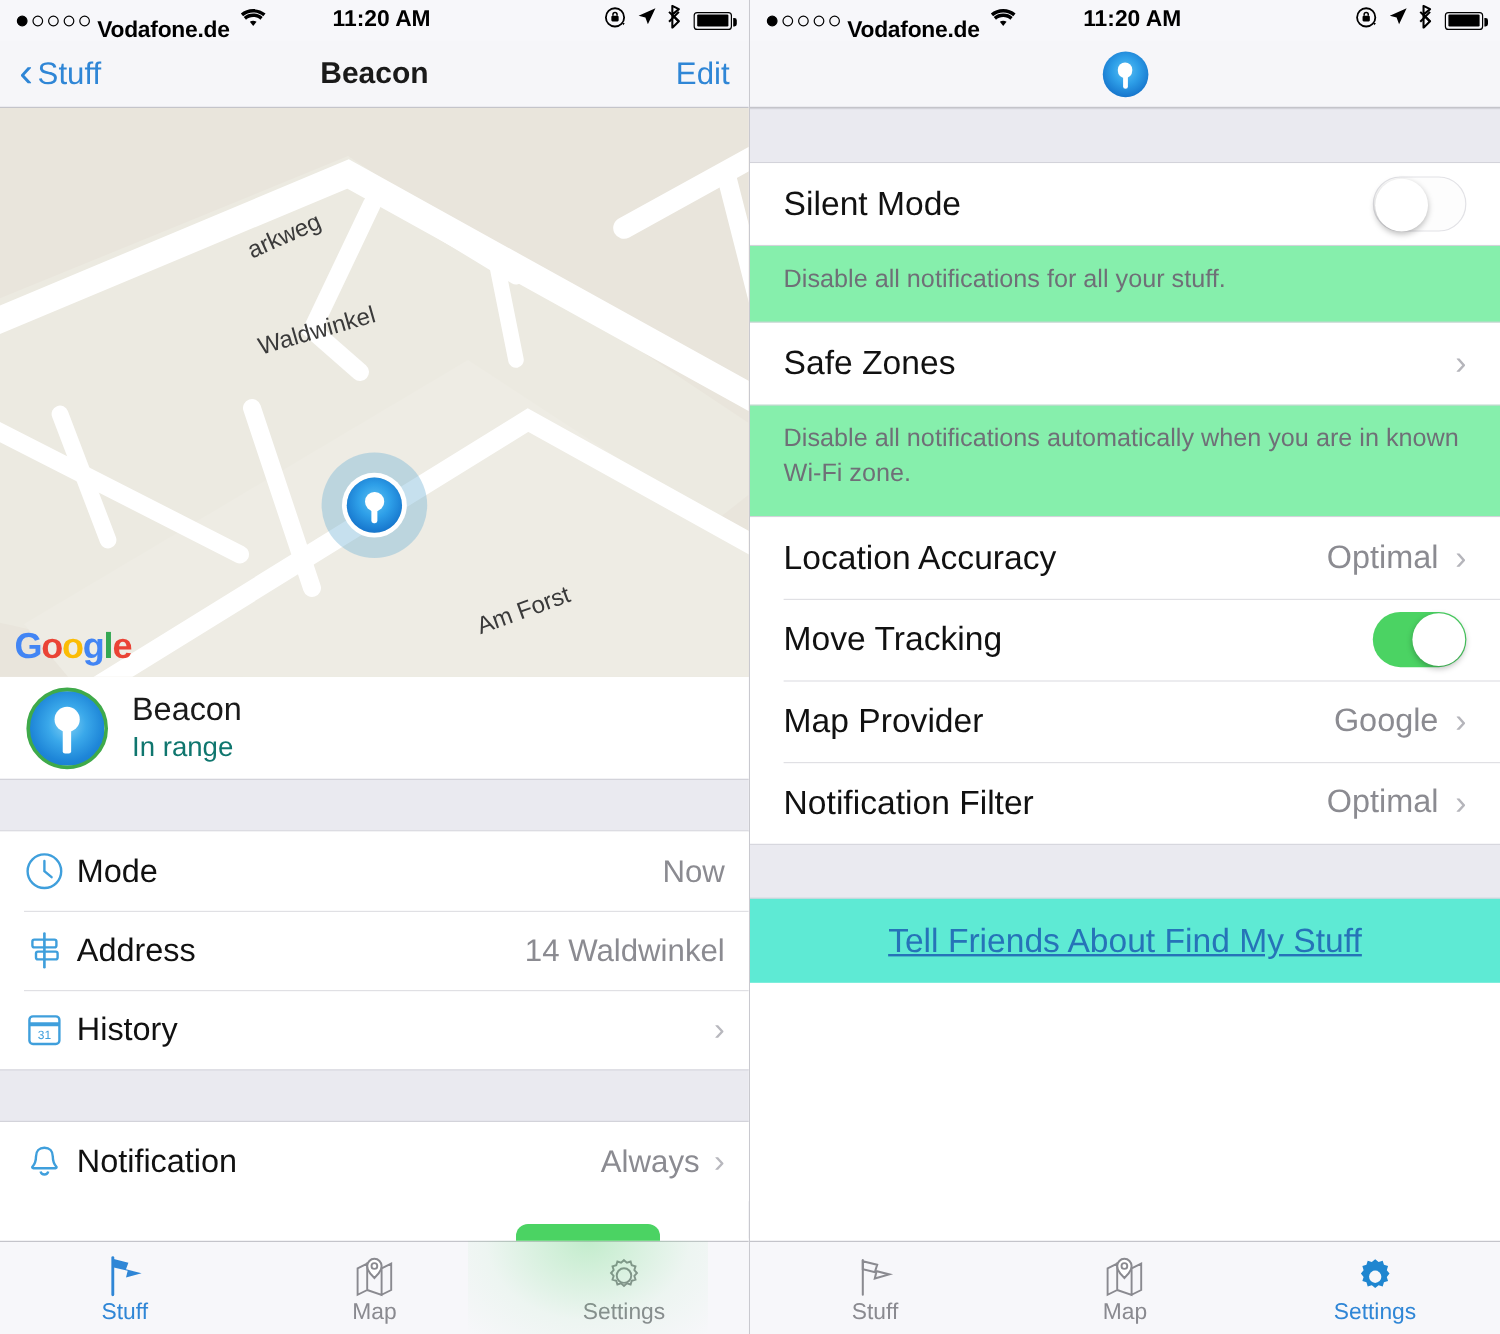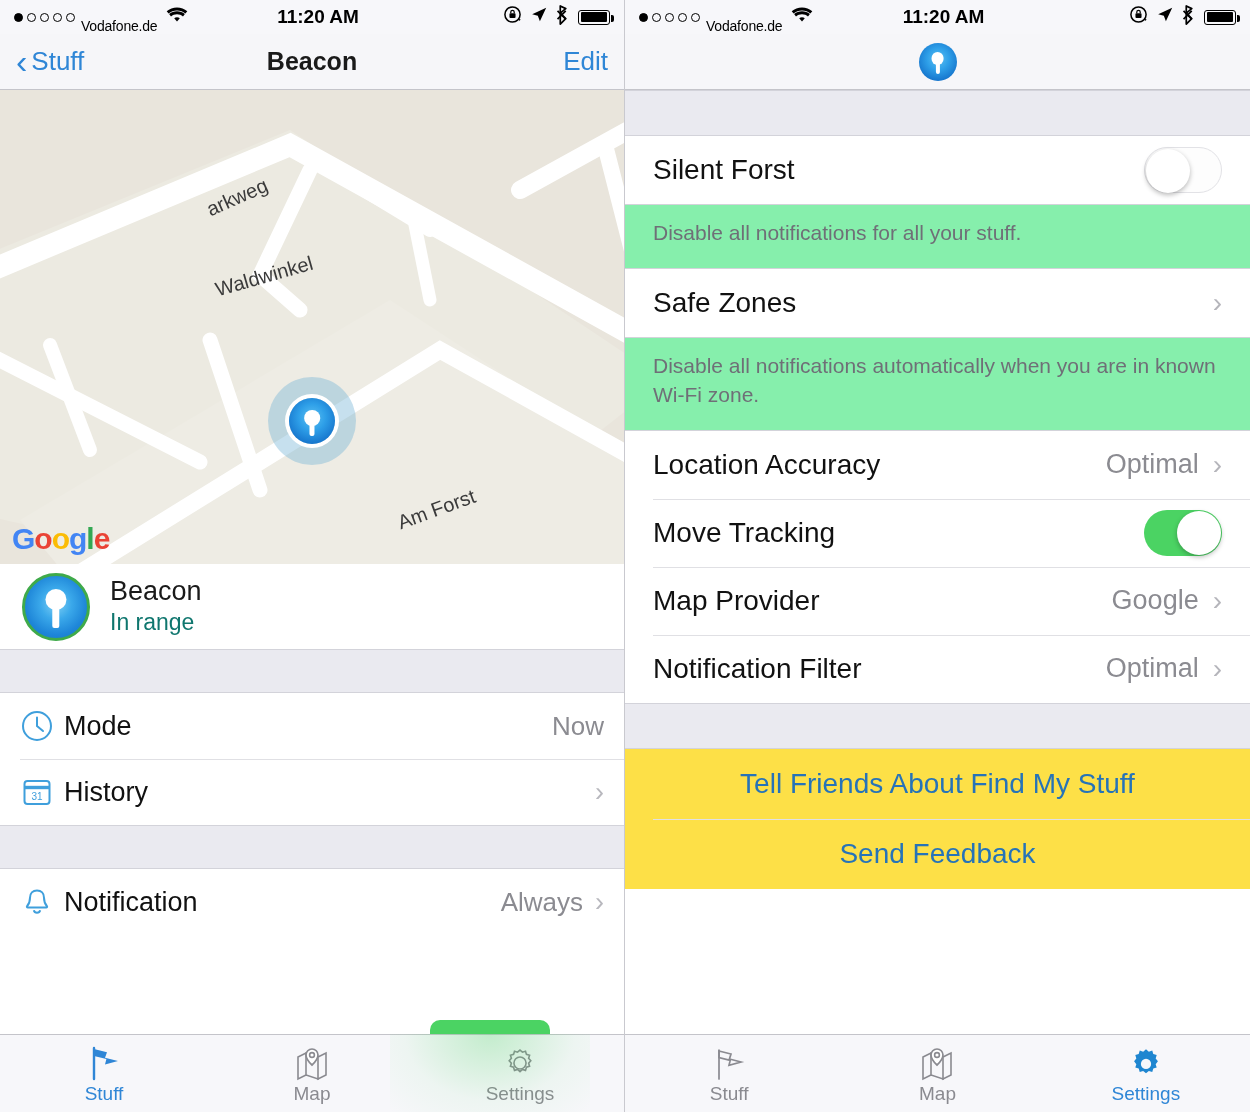--- a/index.html
+++ b/index.html
@@ -12,21 +12,21 @@
 
   
   .statusbar {
     height:34px; background:#f7f7fa; display:flex; align-items:center;
     padding:0 14px; font-size:19px; font-weight:bold; color:#000; position:relative;
   }
   .sb-left { display:flex; align-items:center; gap:6px; }
   .dots { display:flex; align-items:center; gap:4px; }
   .dot { width:9px; height:9px; border-radius:50%; border:1.6px solid #000; }
   .dot.filled { background:#000; }
-  .carrier { font-size:14px; font-weight:normal; letter-spacing:-0.2px;margin-top:18px; }
+  .carrier { font-size:19px; font-weight:bold; letter-spacing:-0.2px;margin-top:18px; }
   .wifi { margin-left:3px; display:inline-block; }
   .sb-center {
     position:absolute; left:12px; right:0; text-align:center; font-size:19px; font-weight:bold;
   }
   .sb-right { margin-left:auto; display:flex; align-items:center; gap:8px; position:relative; z-index:2;}
   .battery {
     width:32px; height:15px; border:1.8px solid #000; border-radius:3px; position:relative;
     display:inline-block;
   }
   .battery::after {
@@ -147,22 +147,22 @@
 
   
   .toggle { margin-left:auto; width:78px; height:46px; border-radius:23px; position:relative; flex:none; cursor:pointer; }
   .toggle.off { background:#fdfdfd; border:1px solid #e2e2e6; }
   .toggle.off .knob { position:absolute; left:1px; top:1px; width:44px; height:44px; border-radius:50%; background:#fff; box-shadow:0 2px 5px rgba(0,0,0,0.28); }
   .toggle.on { background:#4bd363; }
   .toggle.on .knob { position:absolute; right:1px; top:1px; width:44px; height:44px; border-radius:50%; background:#fff; box-shadow:0 2px 5px rgba(0,0,0,0.28); }
 
   
   .link-row {
-    height:70px; background:#fde047; display:flex; align-items:center; justify-content:center;
-    font-size:28px; color:#2673b8; cursor:pointer; position:relative;
+    height:70px; background:#5eead4; display:flex; align-items:center; justify-content:center;
+    font-size:28px; color:#2673b8; cursor:pointer; position:relative;text-decoration:underline;
   }
   .link-row + .link-row::before {
     content:""; position:absolute; top:0; left:28px; right:0; height:1px; background:#e0e0e4;
   }
 
   
   .tabbar {
     position:absolute; left:0; right:0; bottom:0; height:78px; background:#f7f7fa;
     border-top:1px solid #c4c4ca; display:flex; align-items:center;
   }
@@ -295,20 +295,31 @@
               <circle cx="17" cy="17" r="14" fill="none" stroke="#3f9fdc" stroke-width="2"></circle>
               <path d="M17 8.5V17l6 5" fill="none" stroke="#3f9fdc" stroke-width="2" stroke-linecap="round"></path>
             </svg>
         </span>
         <span class="lbl">Mode</span>
         <span class="val">Now</span>
       </div>
       <div class="row">
         <span class="ic">
           <svg width="34" height="34" viewBox="0 0 34 34">
+              <path d="M17 3v28" stroke="#3f9fdc" stroke-width="2.2" stroke-linecap="round"></path>
+              <rect x="7" y="8" width="20" height="6.5" rx="1.6" fill="none" stroke="#3f9fdc" stroke-width="2"></rect>
+              <rect x="10" y="18" width="18" height="6.5" rx="1.6" fill="none" stroke="#3f9fdc" stroke-width="2"></rect>
+            </svg>
+        </span>
+        <span class="lbl">Address</span>
+        <span class="val">14 Waldwinkel</span>
+      </div>
+      <div class="row">
+        <span class="ic">
+          <svg width="34" height="34" viewBox="0 0 34 34">
               <rect x="4.5" y="6" width="25" height="23" rx="3" fill="none" stroke="#3f9fdc" stroke-width="2"></rect>
               <path d="M4.5 12.5h25" stroke="#3f9fdc" stroke-width="3.4"></path>
               <text x="17" y="25" font-size="10" fill="#3f9fdc" text-anchor="middle" font-family="Liberation Sans">31</text>
             </svg>
         </span>
         <span class="lbl">History</span>
         <span class="chev" style="margin-left:auto;">›</span>
       </div>
     </div>
 
@@ -415,21 +426,21 @@
 
     <div class="navbar">
       <div class="nav-logo">
         <span class="beacon" style="width:38px;height:38px;"></span>
       </div>
     </div>
 
     <div class="gap b" style="height:46px;"></div>
 
     <div class="srow">
-      <span class="lbl">Silent Forst</span>
+      <span class="lbl">Silent Mode</span>
       <span class="toggle off">
           <span class="knob"></span>
         </span>
     </div>
     <div class="note">Disable all notifications for all your stuff.</div>
 
     <div class="srow">
       <span class="lbl">Safe Zones</span>
       <span class="chev solo">›</span>
     </div>
@@ -454,21 +465,20 @@
     </div>
     <div class="srow">
       <span class="lbl">Notification Filter</span>
       <span class="val">Optimal</span>
       <span class="chev">›</span>
     </div>
 
     <div class="gap b" style="height:46px;"></div>
 
     <div class="link-row">Tell Friends About Find My Stuff</div>
-    <div class="link-row">Send Feedback</div>
 
     <div class="tabbar">
       <div class="tab">
         <span class="tabicon">
           <svg width="40" height="36" viewBox="0 0 40 36">
               <path d="M10 34V5" stroke="#8a8a90" stroke-width="1.7" stroke-linecap="round"></path>
               <path d="M10 6l12 3-1.6 5L32 17l-12 3.4 1.2-5L10 12.6z" fill="none" stroke="#8a8a90" stroke-width="1.7"></path>
             </svg>
         </span>
         <span class="tl">Stuff</span>

